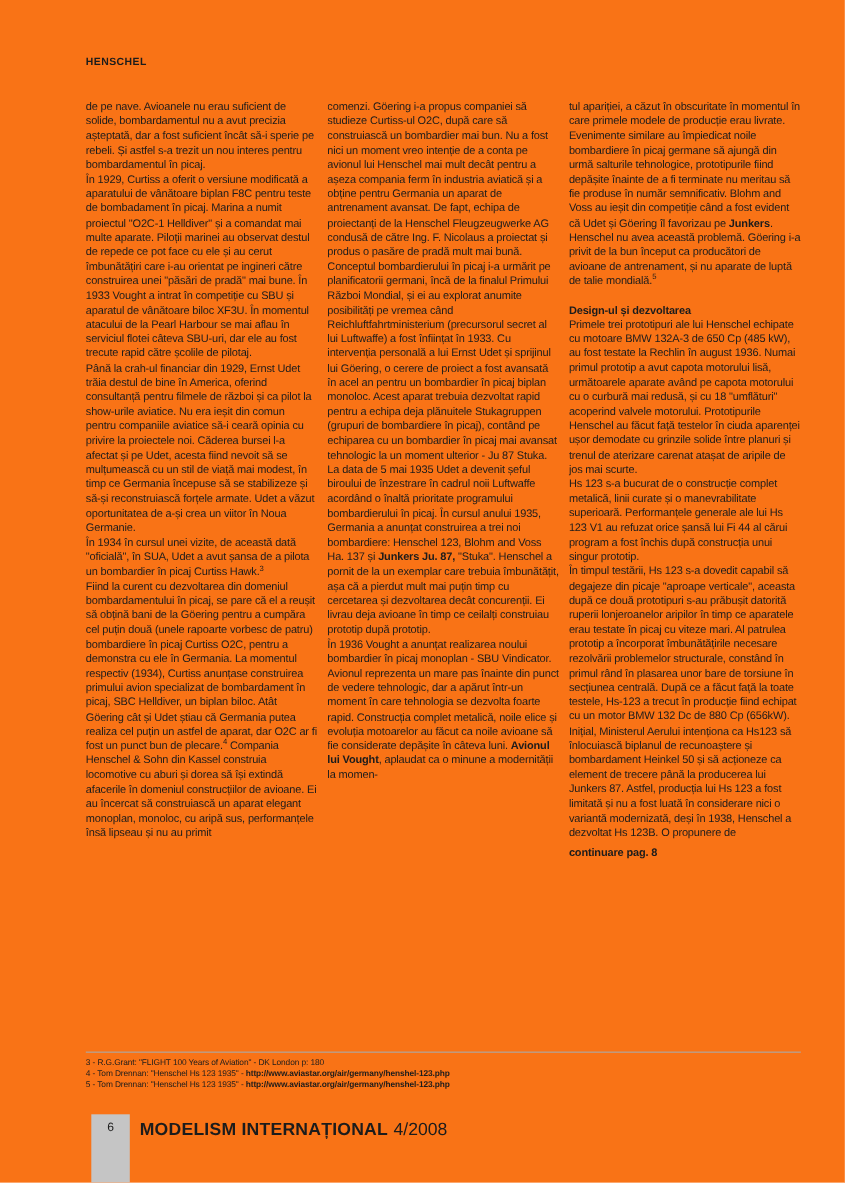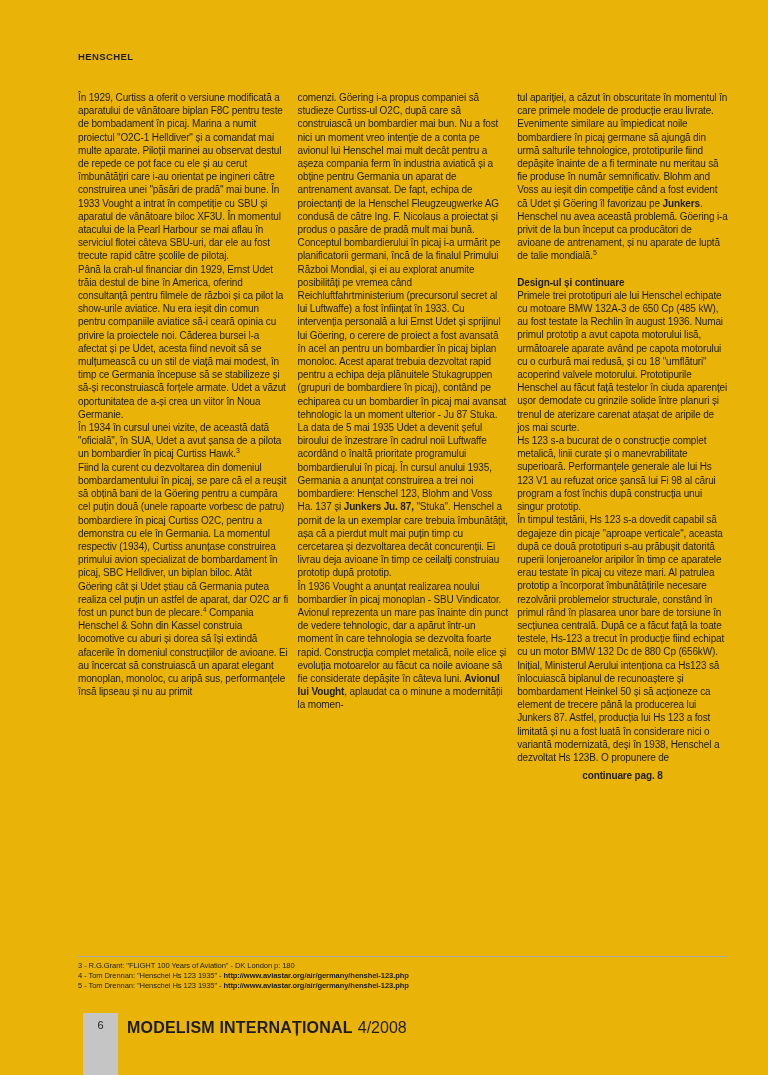--- a/index.html
+++ b/index.html
@@ -3,21 +3,21 @@
 <meta charset="utf-8">
 <style>
   * { margin: 0; padding: 0; box-sizing: border-box; }
   html, body { width: 768px; height: 1075px; background: #ffffff; }
   body {
     font-family: "Liberation Sans", sans-serif;
     color: #1c1c1c;
     position: relative;
     overflow: hidden;
   }
-  .page { position: absolute; inset: 0; background: #eab308; }
+  .page { position: absolute; inset: 0; background: #f97316; }
 
   .running-head {
     position: absolute; left: 78px; top: 51px;
     font-size: 9.5px; font-weight: bold; letter-spacing: 0.4px;
   }
 
   .columns {
     position: absolute; left: 78px; top: 91px;
     width: 650px; height: 866px;
     display: flex; gap: 9px;
@@ -27,21 +27,21 @@
     overflow: hidden;
     font-size: 10px; line-height: 13.2px;
     letter-spacing: -0.15px;
     text-align: left;
   }
   .col p { margin: 0; }
   .col h3 { font-size: 10px; line-height: 13.2px; margin: 13px 0 0 0; font-weight: bold; }
   .col sup { font-size: 7px; line-height: 0; vertical-align: super; }
   .rb { font-weight: bold; }
   .ri { }
-  .continuation { text-align: center; margin-top: 5px !important; font-size: 10px; }
+  .continuation { text-align: left; margin-top: 5px !important; font-size: 10px; }
 
   .footnotes {
     position: absolute; left: 78px; top: 956px;
     width: 650px;
     border-top: 1px solid #aaaaaa;
     padding-top: 4px;
     font-size: 7.6px; line-height: 10px;
     letter-spacing: -0.1px;
   }
 
@@ -62,36 +62,37 @@
 </style>
 </head>
 <body>
 
 <div class="page">
 
   <div class="running-head">HENSCHEL</div>
 
   <div class="columns">
     <div class="col">
+        <p>de pe nave. Avioanele nu erau suficient de solide, bombardamentul nu a avut precizia așteptată, dar a fost suficient încât să-i sperie pe rebeli. Și astfel s-a trezit un nou interes pentru bombardamentul în picaj.</p>
         <p>În 1929, Curtiss a oferit o versiune modificată a aparatului de vânătoare biplan F8C pentru teste de bombadament în picaj. Marina a numit proiectul "O2C-1 Helldiver" și a comandat mai multe aparate. Piloții marinei au observat destul de repede ce pot face cu ele și au cerut îmbunătățiri care i-au orientat pe ingineri către construirea unei "păsări de pradă" mai bune. În 1933 Vought a intrat în competiție cu SBU și aparatul de vânătoare biloc XF3U. În momentul atacului de la Pearl Harbour se mai aflau în serviciul flotei câteva SBU-uri, dar ele au fost trecute rapid către școlile de pilotaj.</p>
         <p>Până la crah-ul financiar din 1929, Ernst Udet trăia destul de bine în America, oferind consultanță pentru filmele de război și ca pilot la show-urile aviatice. Nu era ieșit din comun pentru companiile aviatice să-i ceară opinia cu privire la proiectele noi. Căderea bursei l-a afectat și pe Udet, acesta fiind nevoit să se mulțumească cu un stil de viață mai modest, în timp ce Germania începuse să se stabilizeze și să-și reconstruiască forțele armate. Udet a văzut oportunitatea de a-și crea un viitor în Noua Germanie.</p>
         <p>În 1934 în cursul unei vizite, de această dată "oficială", în SUA, Udet a avut șansa de a pilota un bombardier în picaj Curtiss Hawk.<sup>3</sup></p>
         <p>Fiind la curent cu dezvoltarea din domeniul bombardamentului în picaj, se pare că el a reușit să obțină bani de la Göering pentru a cumpăra cel puțin două (unele rapoarte vorbesc de patru) bombardiere în picaj Curtiss O2C, pentru a demonstra cu ele în Germania. La momentul respectiv (1934), Curtiss anunțase construirea primului avion specializat de bombardament în picaj, SBC Helldiver, un biplan biloc. Atât Göering cât și Udet știau că Germania putea realiza cel puțin un astfel de aparat, dar O2C ar fi fost un punct bun de plecare.<sup>4</sup> Compania Henschel &amp; Sohn din Kassel construia locomotive cu aburi și dorea să își extindă afacerile în domeniul construcțiilor de avioane. Ei au încercat să construiască un aparat elegant monoplan, monoloc, cu aripă sus, performanțele însă lipseau și nu au primit</p>
       </div>
     <div class="col">
         <p>comenzi. Göering i-a propus companiei să studieze Curtiss-ul O2C, după care să construiască un bombardier mai bun. Nu a fost nici un moment vreo intenție de a conta pe avionul lui Henschel mai mult decât pentru a așeza compania ferm în industria aviatică și a obține pentru Germania un aparat de antrenament avansat. De fapt, echipa de proiectanți de la Henschel Fleugzeugwerke AG condusă de către Ing. F. Nicolaus a proiectat și produs o <span class="ri">pasăre de pradă</span> mult mai bună.</p>
         <p>Conceptul bombardierului în picaj i-a urmărit pe planificatorii germani, încă de la finalul Primului Război Mondial, și ei au explorat anumite posibilități pe vremea când Reichluftfahrtministerium (precursorul secret al lui Luftwaffe) a fost înființat în 1933. Cu intervenția personală a lui Ernst Udet și sprijinul lui Göering, o cerere de proiect a fost avansată în acel an pentru un bombardier în picaj biplan monoloc. Acest aparat trebuia dezvoltat rapid pentru a echipa deja plănuitele Stukagruppen (grupuri de bombardiere în picaj), contând pe echiparea cu un bombardier în picaj mai avansat tehnologic la un moment ulterior - Ju 87 Stuka.</p>
         <p>La data de 5 mai 1935 Udet a devenit șeful biroului de înzestrare în cadrul noii Luftwaffe acordând o înaltă prioritate programului bombardierului în picaj. În cursul anului 1935, Germania a anunțat construirea a trei noi bombardiere: Henschel 123, Blohm and Voss Ha. 137 și <span class="rb">Junkers Ju. 87,</span> "Stuka". Henschel a pornit de la un exemplar care trebuia îmbunătățit, așa că a pierdut mult mai puțin timp cu cercetarea și dezvoltarea decât concurenții. Ei livrau deja avioane în timp ce ceilalți construiau prototip după prototip.</p>
         <p>În 1936 Vought a anunțat realizarea noului bombardier în picaj monoplan - SBU Vindicator. Avionul reprezenta un mare pas înainte din punct de vedere tehnologic, dar a apărut într-un moment în care tehnologia se dezvolta foarte rapid. Construcția complet metalică, noile elice și evoluția motoarelor au făcut ca noile avioane să fie considerate depășite în câteva luni. <span class="rb">Avionul lui Vought</span>, aplaudat ca o minune a modernității la momen-</p>
       </div>
     <div class="col">
         <p>tul apariției, a căzut în obscuritate în momentul în care primele modele de producție erau livrate. Evenimente similare au împiedicat noile bombardiere în picaj germane să ajungă din urmă salturile tehnologice, prototipurile fiind depășite înainte de a fi terminate nu meritau să fie produse în număr semnificativ. Blohm and Voss au ieșit din competiție când a fost evident că Udet și Göering îl favorizau pe <span class="rb">Junkers</span>. Henschel nu avea această problemă. Göering i-a privit de la bun început ca producători de avioane de antrenament, și nu aparate de luptă de talie mondială.<sup>5</sup></p>
-        <h3>Design-ul și continuare</h3>
+        <h3>Design-ul și dezvoltarea</h3>
         <p>Primele trei prototipuri ale lui Henschel echipate cu motoare BMW 132A-3 de 650 Cp (485 kW), au fost testate la Rechlin în august 1936. Numai primul prototip a avut capota motorului lisă, următoarele aparate având pe capota motorului cu o curbură mai redusă, și cu 18 "umflături" acoperind valvele motorului. Prototipurile Henschel au făcut față testelor în ciuda aparenței ușor demodate cu grinzile solide între planuri și trenul de aterizare carenat atașat de aripile de jos mai scurte.</p>
-        <p>Hs 123 s-a bucurat de o construcție complet metalică, linii curate și o manevrabilitate superioară. Performanțele generale ale lui Hs 123 V1 au refuzat orice șansă lui Fi 98 al cărui program a fost închis după construcția unui singur prototip.</p>
+        <p>Hs 123 s-a bucurat de o construcție complet metalică, linii curate și o manevrabilitate superioară. Performanțele generale ale lui Hs 123 V1 au refuzat orice șansă lui Fi 44 al cărui program a fost închis după construcția unui singur prototip.</p>
         <p>În timpul testării, Hs 123 s-a dovedit capabil să degajeze din picaje "aproape verticale", aceasta după ce două prototipuri s-au prăbușit datorită ruperii lonjeroanelor aripilor în timp ce aparatele erau testate în picaj cu viteze mari. Al patrulea prototip a încorporat îmbunătățirile necesare rezolvării problemelor structurale, constând în primul rând în plasarea unor bare de torsiune în secțiunea centrală. După ce a făcut față la toate testele, Hs-123 a trecut în producție fiind echipat cu un motor BMW 132 Dc de 880 Cp (656kW).</p>
         <p>Inițial, Ministerul Aerului intenționa ca Hs123 să înlocuiască biplanul de recunoaștere și bombardament Heinkel 50 și să acționeze ca element de trecere până la producerea lui Junkers 87. Astfel, producția lui Hs 123 a fost limitată și nu a fost luată în considerare nici o variantă modernizată, deși în 1938, Henschel a dezvoltat Hs 123B. O propunere de</p>
         <p class="continuation"><span class="rb ri">continuare pag. 8</span></p>
       </div>
   </div>
 
   <div class="footnotes">
       <div>3 - R.G.Grant: <span class="ri">"FLIGHT 100 Years of Aviation"</span> - DK London p: 180</div>
       <div>4 - Tom Drennan: <span class="ri">"Henschel Hs 123 1935"</span> - <span class="rb ri">http://www.aviastar.org/air/germany/henshel-123.php</span></div>
       <div>5 - Tom Drennan: <span class="ri">"Henschel Hs 123 1935"</span> - <span class="rb ri">http://www.aviastar.org/air/germany/henshel-123.php</span></div>

